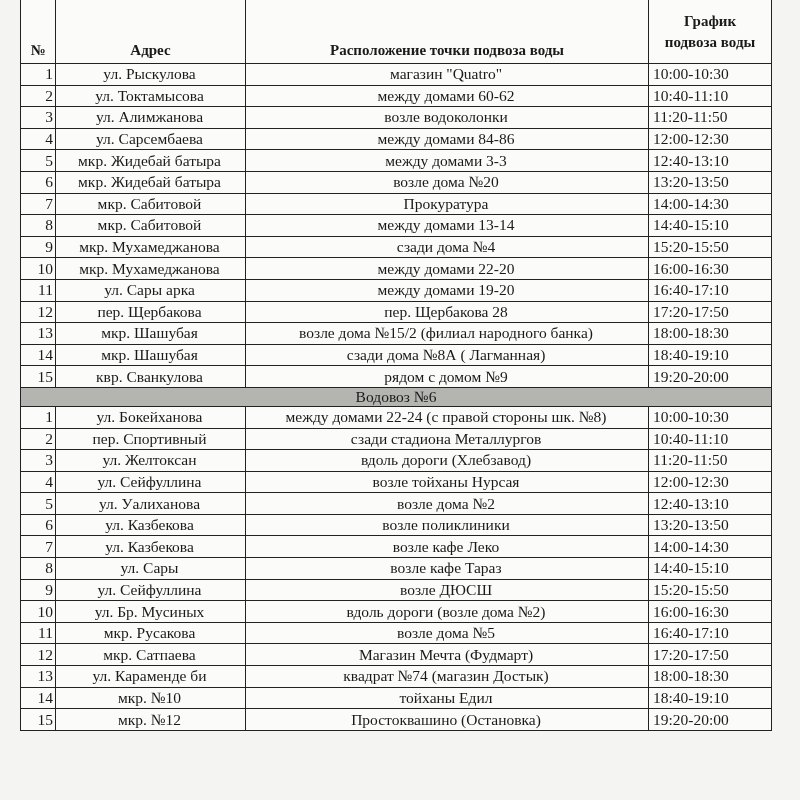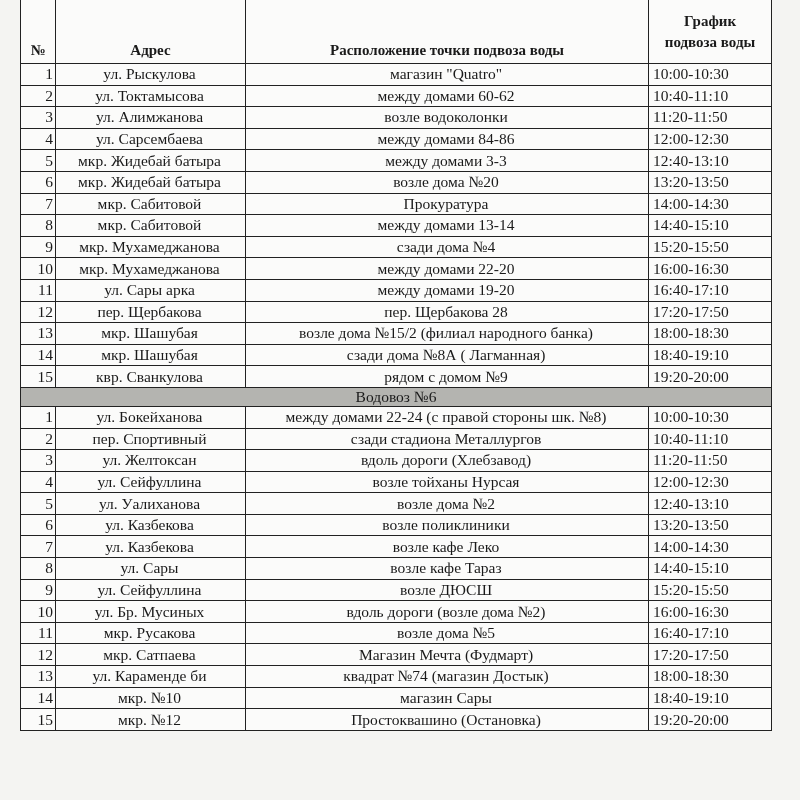--- a/index.html
+++ b/index.html
@@ -205,21 +205,21 @@
       </tr>
       <tr>
         <td class="num">13</td>
         <td class="addr">ул. Караменде би</td>
         <td class="loc">квадрат №74 (магазин Достык)</td>
         <td class="time">18:00-18:30</td>
       </tr>
       <tr>
         <td class="num">14</td>
         <td class="addr">мкр. №10</td>
-        <td class="loc">магазин Сары</td>
+        <td class="loc">тойханы Едил</td>
         <td class="time">18:40-19:10</td>
       </tr>
       <tr>
         <td class="num">15</td>
         <td class="addr">мкр. №12</td>
         <td class="loc">Простоквашино (Остановка)</td>
         <td class="time">19:20-20:00</td>
       </tr>
     </tbody>
 </table>

